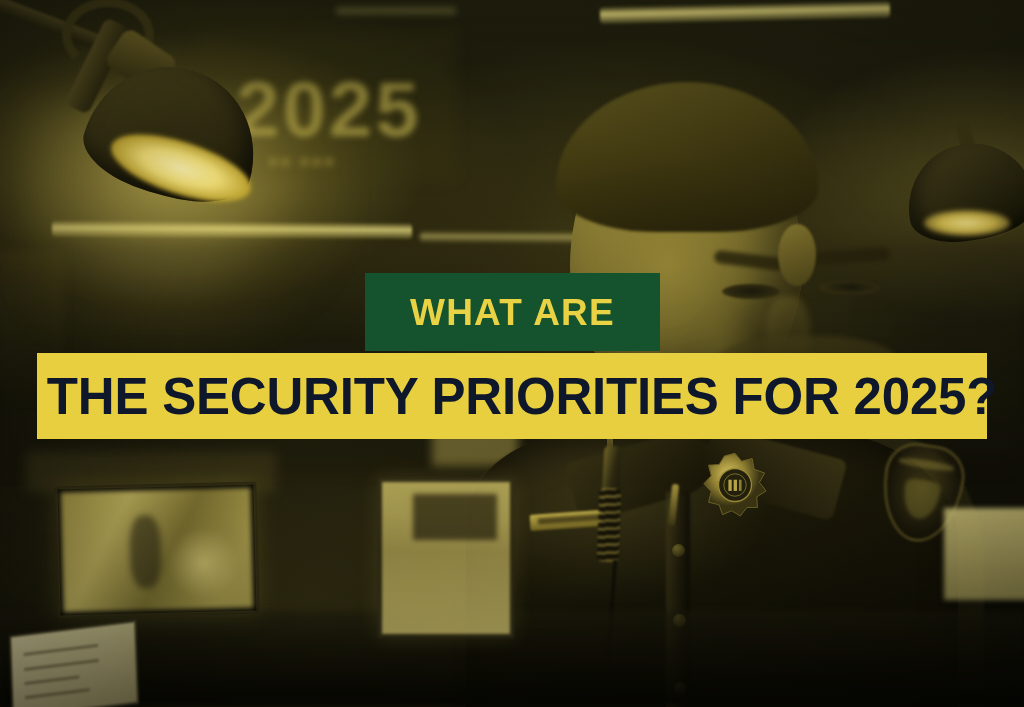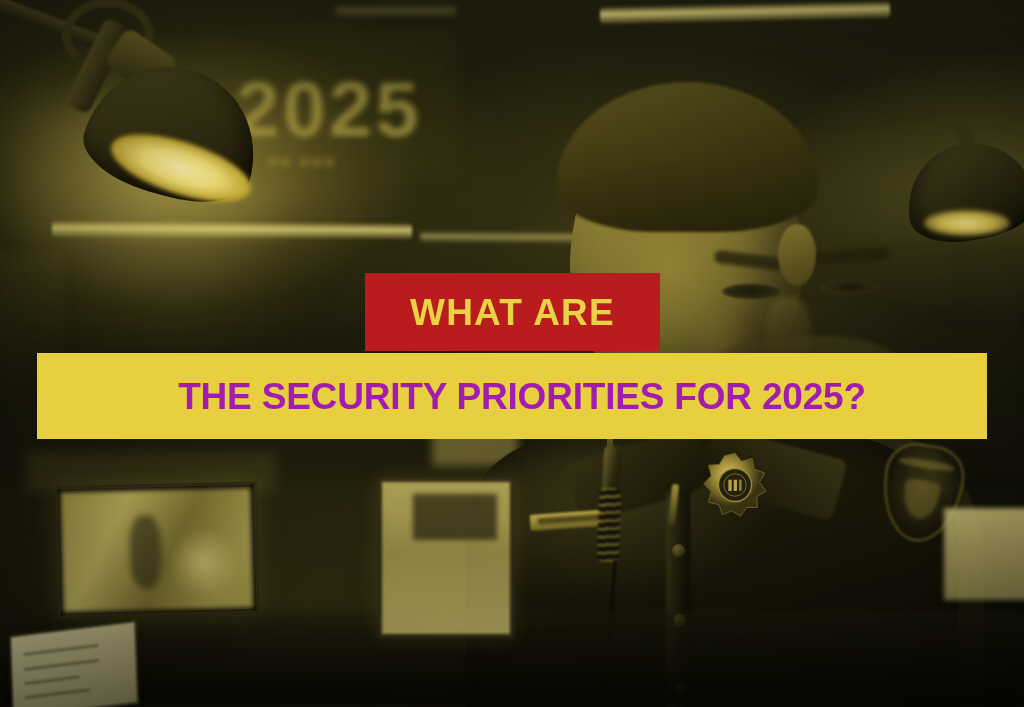--- a/index.html
+++ b/index.html
@@ -400,21 +400,21 @@
     pointer-events: none;
   }
 
   
   .kicker-box {
     position: absolute;
     left: 365px;
     top: 273px;
     width: 295px;
     height: 78px;
-    background: #b91c1c;
+    background: #14532d;
     display: flex;
     align-items: center;
     justify-content: center;
     text-align: right;
   }
   .kicker-text {
     color: #e9d244;
     font-size: 37px;
     font-weight: bold;
     letter-spacing: 1.2px;
@@ -427,22 +427,22 @@
     left: 37px;
     top: 353px;
     width: 950px;
     height: 86px;
     background: #e8cf3f;
     display: flex;
     align-items: center;
     justify-content: center;
   }
   .headline-text {
-    color: #a21caf;
-    font-size: 37px;
+    color: #0f172a;
+    font-size: 51px;
     font-weight: bold;
     letter-spacing: -0.2px;
     line-height: 1;
     white-space: nowrap;
     padding-left: 20px;
   }
 </style>
 </head>
 <body>
 

